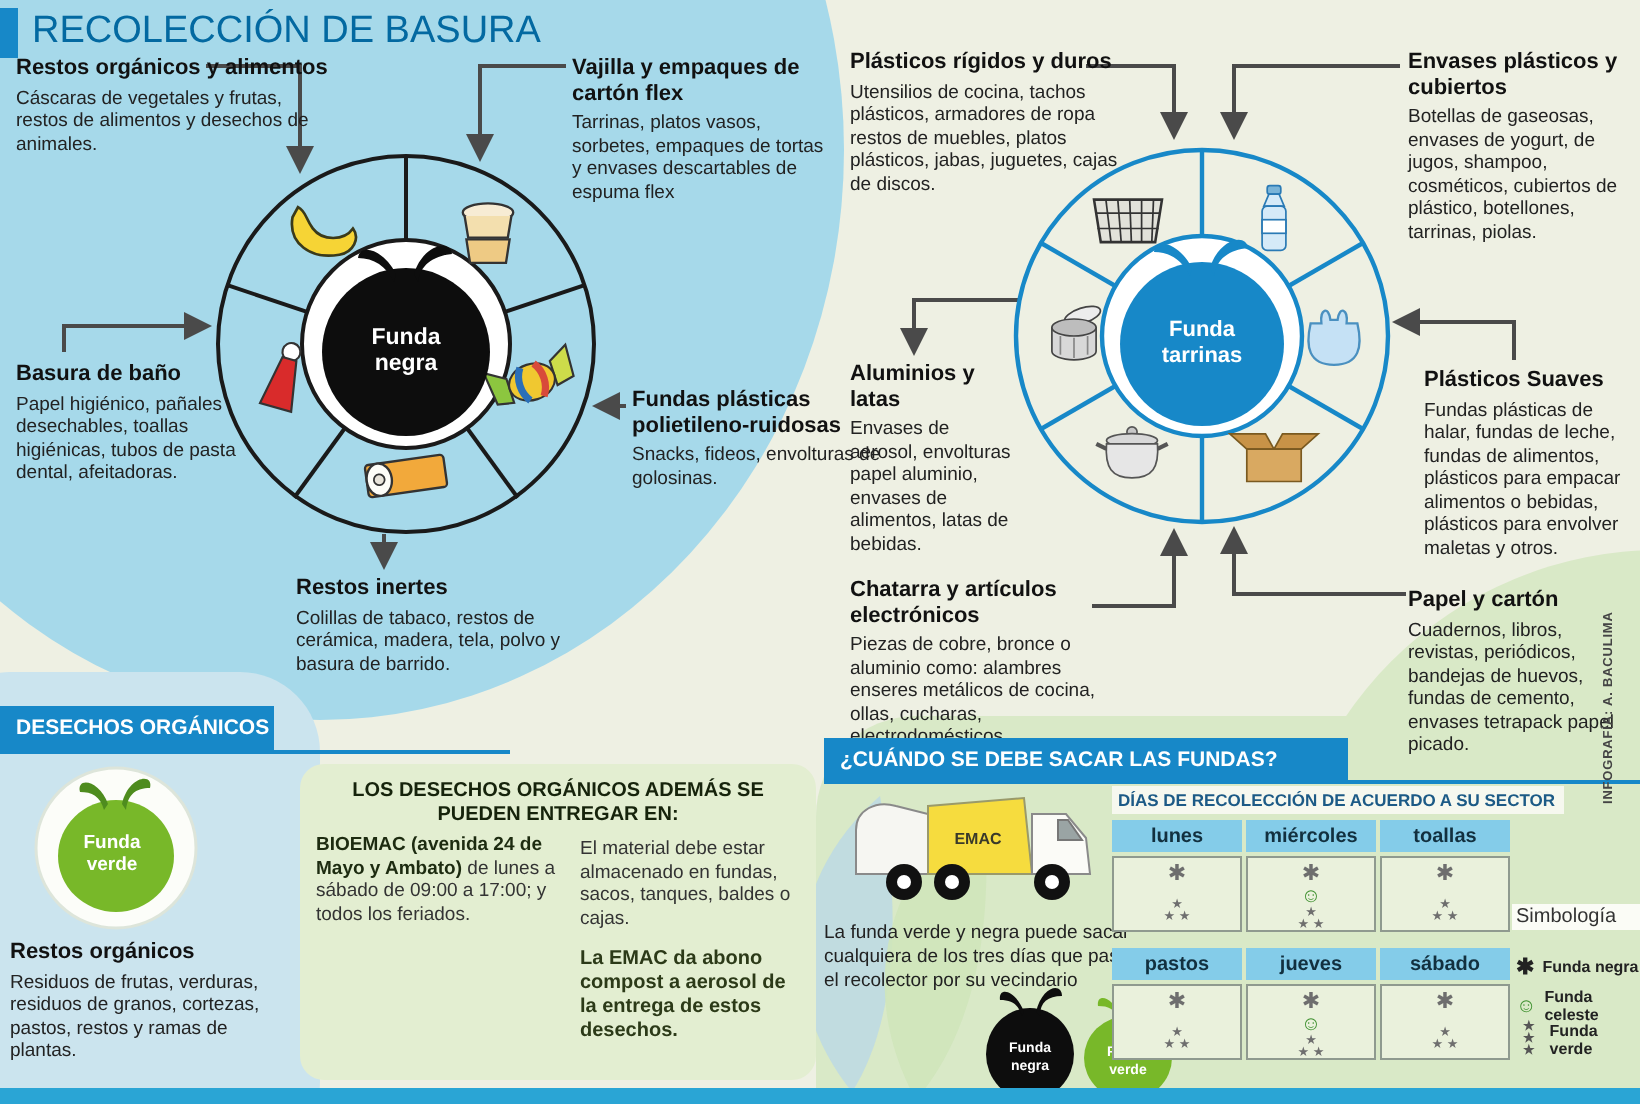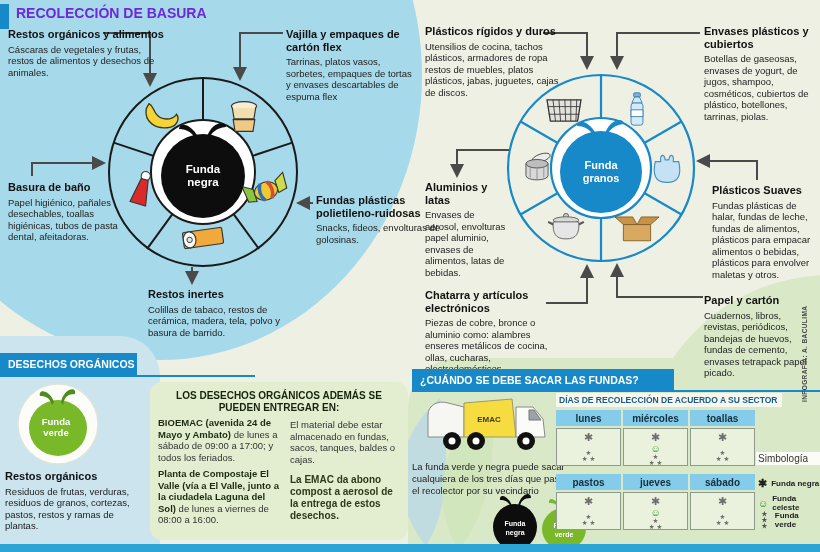--- a/index.html
+++ b/index.html
@@ -4,21 +4,21 @@
 <style>
   html,body{margin:0;padding:0}
   .canvas{position:relative;width:820px;height:552px;background:#eef0e3;overflow:hidden;
           font-family:"Liberation Sans",sans-serif;color:#222}
   .abs{position:absolute}
   .blob-blue{position:absolute;left:-102px;top:-210px;width:524px;height:570px;border-radius:50%;background:#a6d9ea}
   .blob-blue-bl{position:absolute;left:-35px;top:336px;width:195px;height:245px;border-radius:40px;background:#cbe4ee}
   .green-rect{position:absolute;left:408px;top:358px;width:412px;height:194px;background:#d9e9c7;border-top-left-radius:50px}
   .blob-green-c{position:absolute;left:640px;top:275px;width:380px;height:380px;border-radius:50%;background:#d9e9c7}
   .title-accent{position:absolute;left:0;top:4px;width:9px;height:25px;background:#1788c8}
-  .main-title{position:absolute;left:16px;top:5px;font-size:14px;font-weight:bold;color:#6d28d9}
+  .main-title{position:absolute;left:16px;top:5px;font-size:19px;font-weight:normal;color:#0369a1}
   .cat{position:absolute}
   .cat-title{font-weight:bold;font-size:11px;line-height:12.5px;color:#111;margin-bottom:3px}
   .cat-desc{font-size:9.5px;line-height:11.5px;color:#222}
   .wheel{position:absolute}
   .wheel-label{position:absolute;text-align:center;color:#fff;font-weight:bold}
   .wheel-label span{display:block}
   .hdr-bar{position:absolute;background:#1788c8;color:#fff;font-weight:bold;display:flex;align-items:center;padding-left:8px;box-sizing:border-box}
   .hdr-line{position:absolute;background:#1788c8;height:2px}
   .panel{position:absolute;left:150px;top:382px;width:258px;height:158px;background:#e3eed1;border-radius:12px}
   .panel-title{position:absolute;left:158px;top:390px;width:242px;text-align:center;font-size:10px;line-height:12px;font-weight:bold;color:#16230b}
@@ -183,21 +183,21 @@
       <line x1="8" y1="0" x2="8" y2="11" stroke="#888"></line>
     </g>
     <g fill="#1788c8">
       <circle cx="95" cy="99" r="41"></circle>
       <path d="M 90,61 C 84,49 72,45 71,53 C 79,53 85,57 89,65 Z"></path>
       <path d="M 99,61 C 103,47 117,43 118,51 C 108,52 102,57 101,65 Z"></path>
     </g>
   </svg>
   <div class="wheel-label" style="left:558px;top:159px;width:86px;font-size:11px;line-height:12.5px">
     <span>Funda</span>
-    <span>granos</span>
+    <span>tarrinas</span>
   </div>
 
   <div class="cat" style="left:286px;top:28px;width:128px">
     <div class="cat-title">Vajilla y empaques de cartón flex</div>
     <div class="cat-desc">Tarrinas, platos vasos, sorbetes, empaques de tortas y envases descartables de espuma flex</div>
   </div>
   <div class="cat" style="left:8px;top:28px;width:158px">
     <div class="cat-title">Restos orgánicos y alimentos</div>
     <div class="cat-desc">Cáscaras de vegetales y frutas, restos de alimentos y desechos de animales.</div>
   </div>
@@ -254,23 +254,20 @@
   </div>
   <div class="cat" style="left:5px;top:470px;width:132px">
     <div class="cat-title">Restos orgánicos</div>
     <div class="cat-desc">Residuos de frutas, verduras, residuos de granos, cortezas, pastos, restos y ramas de plantas.</div>
   </div>
 
   <div class="panel"></div>
   <div class="panel-title">LOS DESECHOS ORGÁNICOS ADEMÁS SE PUEDEN ENTREGAR EN:</div>
   <div class="panel-txt" style="left:158px;top:417px;width:122px">
     <b>BIOEMAC (avenida 24 de Mayo y Ambato)</b><span> de lunes a sábado de 09:00 a 17:00; y todos los feriados.</span>
-  </div>
-  <div class="panel-txt" style="left:158px;top:468px;width:122px">
-    <b>Planta de Compostaje El Valle (vía a El Valle, junto a la ciudadela Laguna del Sol)</b><span> de lunes a viernes de 08:00 a 16:00.</span>
   </div>
   <div class="panel-txt" style="left:290px;top:419px;width:110px">El material debe estar almacenado en fundas, sacos, tanques, baldes o cajas.</div>
   <div class="note2" style="left:290px;top:474px;width:112px">La EMAC da abono compost a aerosol de la entrega de estos desechos.</div>
 
   <div class="hdr-bar" style="left:412px;top:369px;width:262px;height:21px;font-size:10.5px">¿CUÁNDO SE DEBE SACAR LAS FUNDAS?</div>
   <div class="hdr-line" style="left:412px;top:390px;width:408px;height:1.5px"></div>
 
   <svg class="abs" style="left:422px;top:393px" width="135" height="62">
     <path d="M 6,44 L 6,22 C 6,12 16,7 26,10 L 42,14 L 42,44 Z" fill="#f6f6f2" stroke="#8a8a8a"></path>
     <path d="M 42,10 L 90,6 L 94,44 L 42,44 Z" fill="#f6dc3e" stroke="#9a9a6a"></path>

